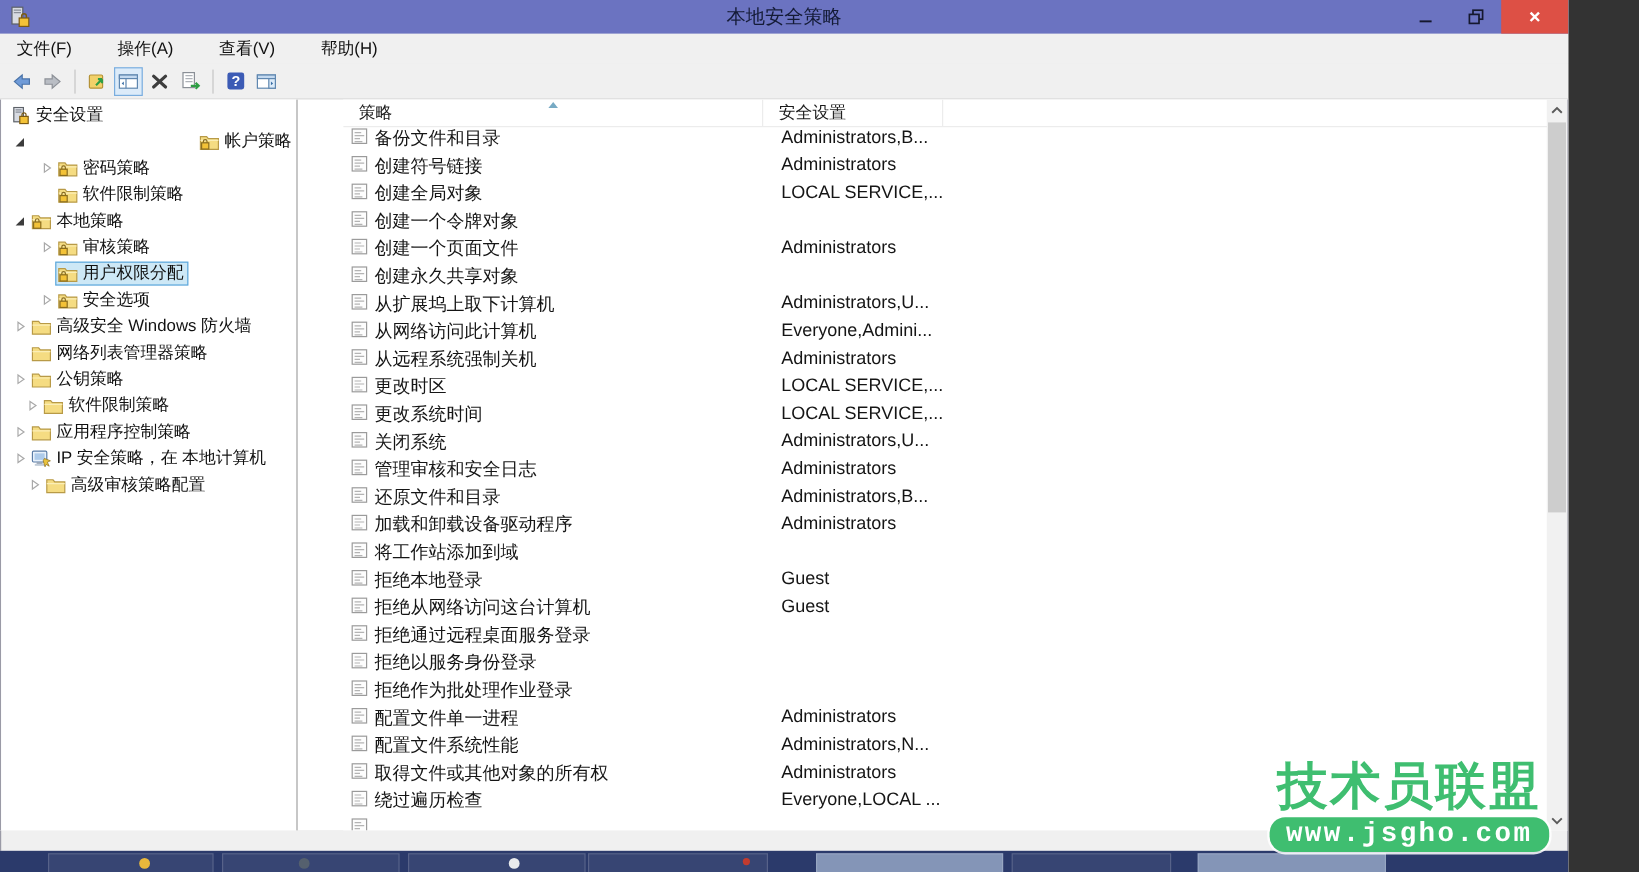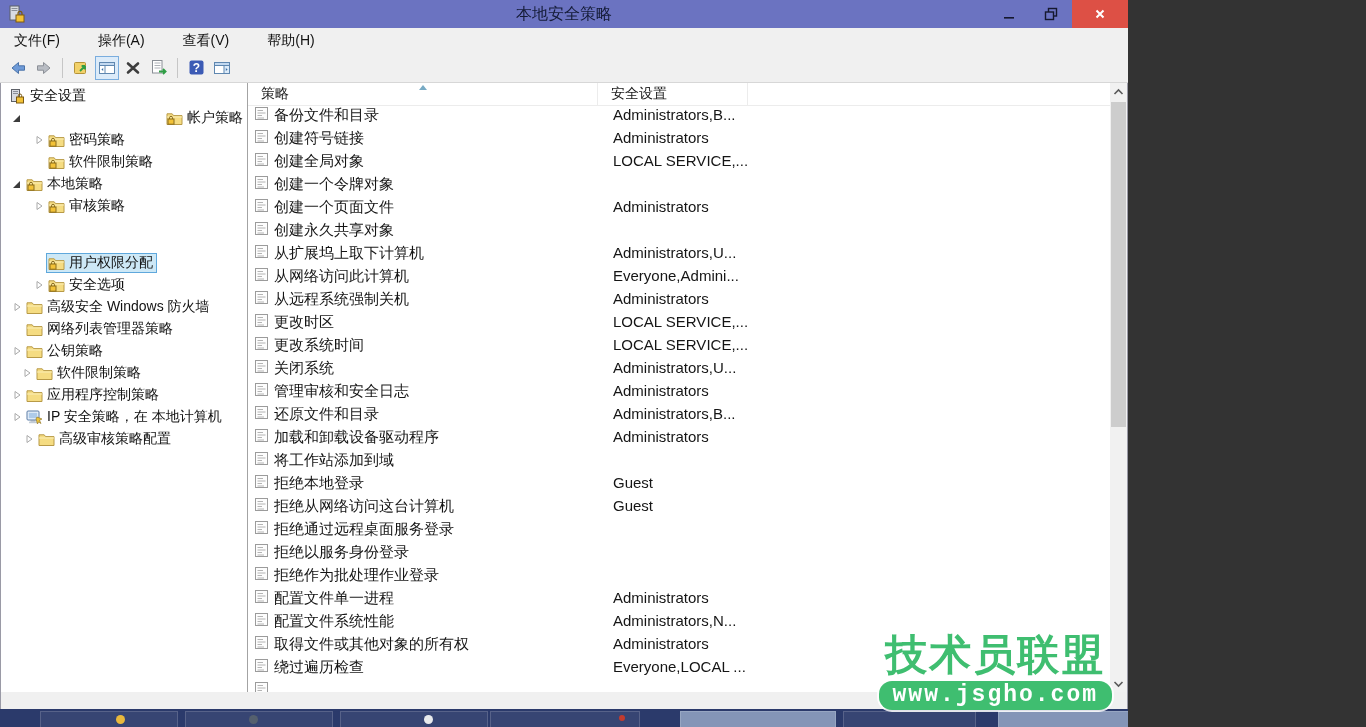--- a/index.html
+++ b/index.html
@@ -1,38 +1,38 @@
 <!DOCTYPE html>
 <html><head>
 <meta charset="utf-8">
 <style>
   * { margin:0; padding:0; box-sizing:border-box; }
   body { background:#333; font-family:"Liberation Sans", sans-serif; }
-  .screen { width:1128px; height:727px; position:relative; overflow:hidden; background:#ececec; }
+  .screen { width:1307px; height:727px; position:relative; overflow:hidden; background:#ececec; }
 
   
   .titlebar { height:28px; background:#6b73c1; position:relative; display:flex; align-items:center; }
   .app-icon { margin-left:7px; width:19px; height:19px; display:inline-flex; }
   .title { position:absolute; left:50%; transform:translateX(-50%); font-size:16px; color:#141b36; white-space:nowrap; }
   .controls { position:absolute; right:0; top:0; height:28px; display:flex; }
   .ctrl { width:42px; height:28px; display:flex; align-items:center; justify-content:center; }
   .ctrl.close { width:56px; background:#dd5045; }
 
   
   .menubar { height:25px; background:#f0f0f0; display:flex; align-items:center; padding-left:5px; font-size:14px; color:#111;gap:20px; }
   .menu-item { padding:3px 9px; }
 
   
   .toolbar { height:30px; background:#f0f0f0; border-bottom:1px solid #d7d7d7; display:flex; align-items:center; padding-left:5px; }
   .tool-btn { width:24px; height:24px; display:flex; align-items:center; justify-content:center; margin:0 1px; border:1px solid transparent; }
   .tool-btn.pressed { background:#dcebf9; border-color:#7aadde; }
   .tb-sep { width:1px; height:20px; background:#c6c6c6; margin:0 5px; }
 
   
-  .main { display:flex; height:609px; background:#fff; border-left:1px solid #9a9aa6; border-right:1px solid #9a9aa6; }
+  .main { display:flex; height:609px; background:#fff; border-left:1px solid #9a9aa6; border-right:1px solid #9a9aa6;gap:38px; }
   .tree-pane { width:247px; min-width:247px; border-right:1px solid #a3a3a3; padding-top:2px; overflow:hidden; background:#fff; }
   .tree-row { height:22px; display:flex; align-items:center; font-size:14px; color:#111; white-space:nowrap; }
   .expander { width:15px; display:inline-flex; justify-content:center; align-items:center; }
   .node { display:inline-flex; align-items:center; height:20px; padding:0 3px 0 1px; border:1px solid transparent; }
   .node.selected { background:#cde8f6; border-color:#5fa8dc; }
   .tree-icon { width:17px; height:15px; margin-right:4px; display:inline-flex; }
 
   .list-pane { flex:1; position:relative; overflow:hidden; background:#fff; }
   .list-header { height:23px; display:flex; font-size:14px; color:#1a1a1a; border-bottom:1px solid #ececec; }
   .hcol { display:flex; align-items:center; padding-left:13px; border-right:1px solid #ececec; }
@@ -261,21 +261,21 @@
               <svg width="17" height="15" viewBox="0 0 17 15">
                 <path d="M1 2.8 L6.2 2.8 L7.6 4.6 L16 4.6 L16 13.5 L1 13.5 Z" fill="#f5dc82" stroke="#b89a47"></path>
                 <path d="M1 6 L16 6" stroke="#fbeeb6"></path>
                 <rect x="2" y="8" width="6" height="5.2" fill="#f3c237" stroke="#8a6d1f"></rect>
                 <path d="M3.5 8 V6.8 a1.5 1.5 0 0 1 3 0 V8" fill="none" stroke="#8a6d1f"></path>
               </svg>
             </span>
             <span class="tree-label">审核策略</span>
           </span>
         </div>
-        <div class="tree-row" style="padding-left: 30px; margin-top: 35px;">
+        <div class="tree-row" style="padding-left: 30px;">
           <span class="expander"></span>
           <span class="node selected">
             <span class="tree-icon">
               <svg width="17" height="15" viewBox="0 0 17 15">
                 <path d="M1 2.8 L6.2 2.8 L7.6 4.6 L16 4.6 L16 13.5 L1 13.5 Z" fill="#f5dc82" stroke="#b89a47"></path>
                 <path d="M1 6 L16 6" stroke="#fbeeb6"></path>
                 <rect x="2" y="8" width="6" height="5.2" fill="#f3c237" stroke="#8a6d1f"></rect>
                 <path d="M3.5 8 V6.8 a1.5 1.5 0 0 1 3 0 V8" fill="none" stroke="#8a6d1f"></path>
               </svg>
             </span>

